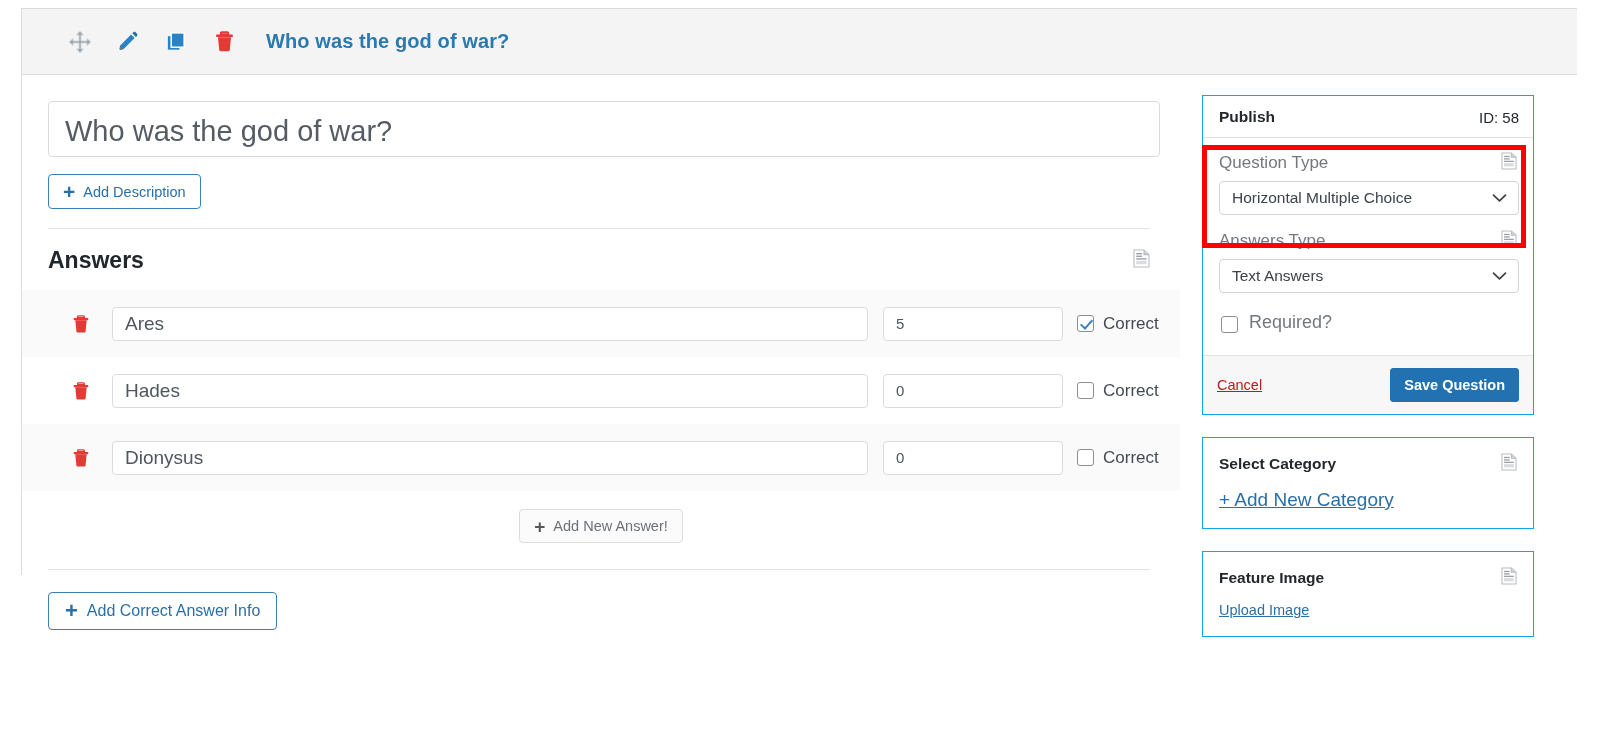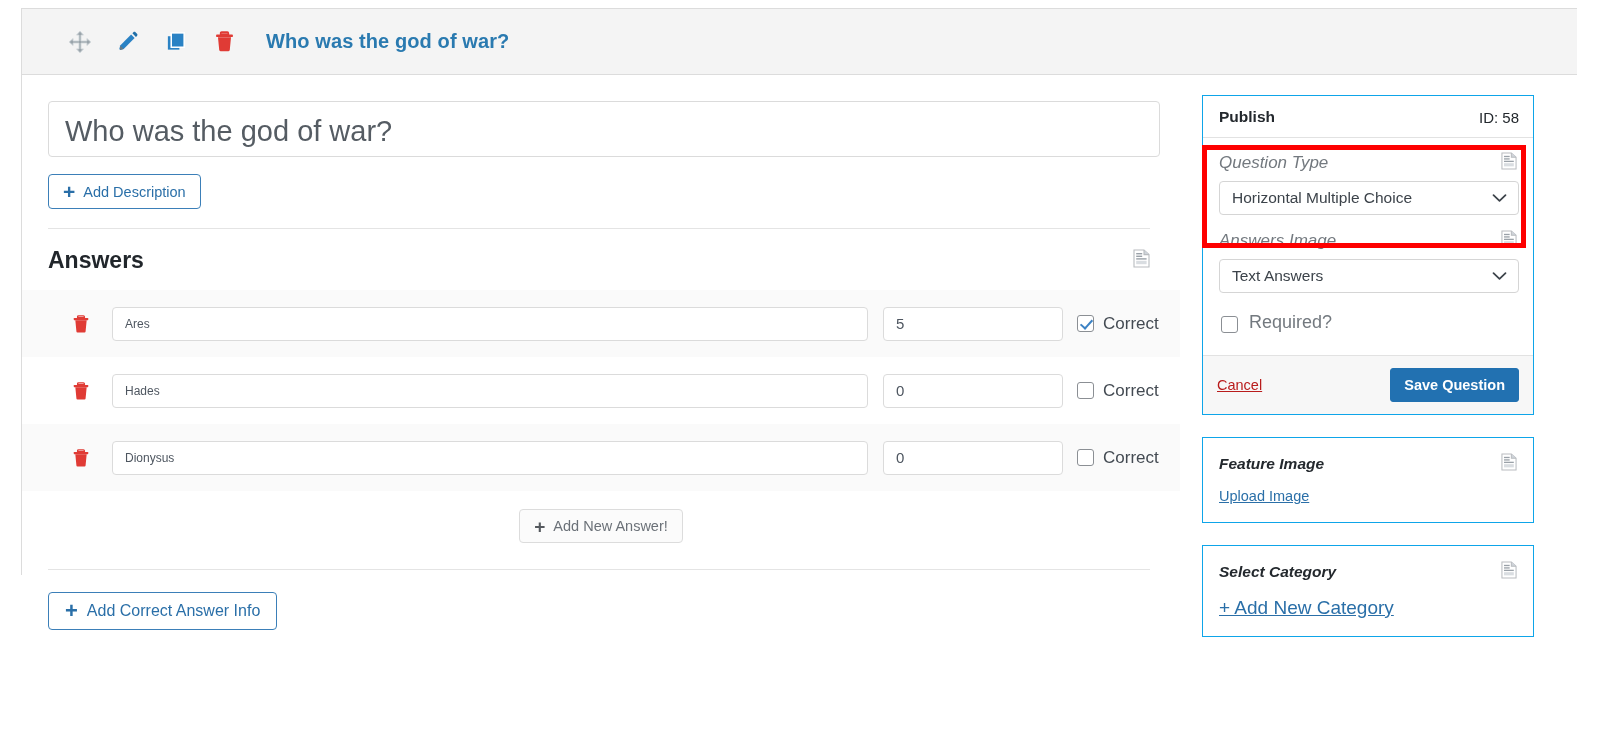--- a/index.html
+++ b/index.html
@@ -94,21 +94,21 @@
   .ans-row.alt{background:#fafafa;}
   .trash-btn{
     width:26px;height:26px;
     display:flex;align-items:center;justify-content:center;
     margin-right:18px;cursor:pointer;flex:none;
   }
   .ans-text{
     width:756px;height:34px;
     border:1px solid #dbdbdb;border-radius:4px;
     background:#fff;box-sizing:border-box;
-    font-size:12px;color:#4e5660;
+    font-size:19px;color:#4e5660;
     padding:0 12px;
     font-family:"Liberation Sans", sans-serif;
     outline:none;
   }
   .ans-score{
     width:180px;height:34px;
     margin-left:15px;
     border:1px solid #dbdbdb;border-radius:4px;
     background:#fff;box-sizing:border-box;
     font-size:15px;color:#4e5660;
@@ -165,21 +165,20 @@
     display:flex;align-items:center;justify-content:space-between;
     padding:12px 14px 11px 16px;
     border-bottom:1px solid #e2e2e2;
   }
   .panel-head-title{font-size:15.5px;font-weight:700;color:#23282d;}
   .panel-id{font-size:15px;font-weight:400;color:#23282d;}
   .panel-body{padding:14px 16px 4px 16px;}
   .field-label-row{
     display:flex;align-items:center;justify-content:space-between;
     margin-bottom:7px;
-    font-style:italic;
   }
   .field-label{font-size:17px;color:#73797f;}
   .sel{
     width:300px;height:34px;
     border:1px solid #d5d5d5;border-radius:4px;
     background:#fff;box-sizing:border-box;
     display:flex;align-items:center;justify-content:space-between;
     padding:0 11px 0 12px;
     font-size:15.5px;color:#3c434a;
     cursor:pointer;
@@ -388,21 +387,21 @@
           <div class="sel">
             <span>Horizontal Multiple Choice</span>
             <span class="chev">
               <svg width="15" height="10" viewBox="0 0 16 10" aria-hidden="true">
                 <path d="M1.6 2 L8 8 L14.4 2" fill="none" stroke="#3c434a" stroke-width="1.9" stroke-linecap="round" stroke-linejoin="round"></path>
               </svg>
             </span>
           </div>
 
           <div class="field-label-row">
-            <span class="field-label">Answers Image</span>
+            <span class="field-label">Answers Type</span>
             <span class="doc-icon">
               <svg width="16" height="18" viewBox="0 0 17 19" aria-hidden="true">
                 <path d="M1 1 h10 l5 4.4 V18 H1 Z" fill="#ffffff" stroke="#b9bcc0" stroke-width="1.1"></path>
                 <path d="M11 1 v4.6 h5" fill="#cfd4da" stroke="#b9bcc0" stroke-width="1.1"></path>
                 <rect x="3.2" y="4" width="6" height="1.4" fill="#9aa1a8"></rect>
                 <rect x="3.2" y="6.6" width="6" height="1.4" fill="#9aa1a8"></rect>
                 <rect x="3.2" y="9.2" width="10.4" height="1.4" fill="#9aa1a8"></rect>
                 <rect x="3.2" y="11.8" width="10.4" height="3.4" fill="#d9dde1"></rect>
               </svg>
             </span>
@@ -417,20 +416,39 @@
           </div>
 
           <div class="req-row">
             <span class="cbox"></span>
             <span class="req-lbl">Required?</span>
           </div>
         </div>
         <div class="panel-foot">
           <span class="cancel-link">Cancel</span>
           <button class="btn-primary">Save Question</button>
+        </div>
+      </div>
+
+      <div class="panel">
+        <div class="panel-simple-body">
+          <div class="field-label-row" style="margin-bottom:14px;">
+            <span class="panel-head-title">Select Category</span>
+            <span class="doc-icon">
+              <svg width="16" height="18" viewBox="0 0 17 19" aria-hidden="true">
+                <path d="M1 1 h10 l5 4.4 V18 H1 Z" fill="#ffffff" stroke="#b9bcc0" stroke-width="1.1"></path>
+                <path d="M11 1 v4.6 h5" fill="#cfd4da" stroke="#b9bcc0" stroke-width="1.1"></path>
+                <rect x="3.2" y="4" width="6" height="1.4" fill="#9aa1a8"></rect>
+                <rect x="3.2" y="6.6" width="6" height="1.4" fill="#9aa1a8"></rect>
+                <rect x="3.2" y="9.2" width="10.4" height="1.4" fill="#9aa1a8"></rect>
+                <rect x="3.2" y="11.8" width="10.4" height="3.4" fill="#d9dde1"></rect>
+              </svg>
+            </span>
+          </div>
+          <span class="link-blue-lg">+ Add New Category</span>
         </div>
       </div>
 
       <div class="panel">
         <div class="panel-simple-body">
           <div class="field-label-row" style="margin-bottom:12px;">
             <span class="panel-head-title">Feature Image</span>
             <span class="doc-icon">
               <svg width="16" height="18" viewBox="0 0 17 19" aria-hidden="true">
                 <path d="M1 1 h10 l5 4.4 V18 H1 Z" fill="#ffffff" stroke="#b9bcc0" stroke-width="1.1"></path>
@@ -439,36 +457,17 @@
                 <rect x="3.2" y="6.6" width="6" height="1.4" fill="#9aa1a8"></rect>
                 <rect x="3.2" y="9.2" width="10.4" height="1.4" fill="#9aa1a8"></rect>
                 <rect x="3.2" y="11.8" width="10.4" height="3.4" fill="#d9dde1"></rect>
               </svg>
             </span>
           </div>
           <span class="link-blue-sm">Upload Image</span>
         </div>
       </div>
 
-      <div class="panel">
-        <div class="panel-simple-body">
-          <div class="field-label-row" style="margin-bottom:14px;">
-            <span class="panel-head-title">Select Category</span>
-            <span class="doc-icon">
-              <svg width="16" height="18" viewBox="0 0 17 19" aria-hidden="true">
-                <path d="M1 1 h10 l5 4.4 V18 H1 Z" fill="#ffffff" stroke="#b9bcc0" stroke-width="1.1"></path>
-                <path d="M11 1 v4.6 h5" fill="#cfd4da" stroke="#b9bcc0" stroke-width="1.1"></path>
-                <rect x="3.2" y="4" width="6" height="1.4" fill="#9aa1a8"></rect>
-                <rect x="3.2" y="6.6" width="6" height="1.4" fill="#9aa1a8"></rect>
-                <rect x="3.2" y="9.2" width="10.4" height="1.4" fill="#9aa1a8"></rect>
-                <rect x="3.2" y="11.8" width="10.4" height="3.4" fill="#d9dde1"></rect>
-              </svg>
-            </span>
-          </div>
-          <span class="link-blue-lg">+ Add New Category</span>
-        </div>
-      </div>
-
     </div>
   </div>
 </div>
 
 <div class="redbox"></div>
 
 </body></html>

